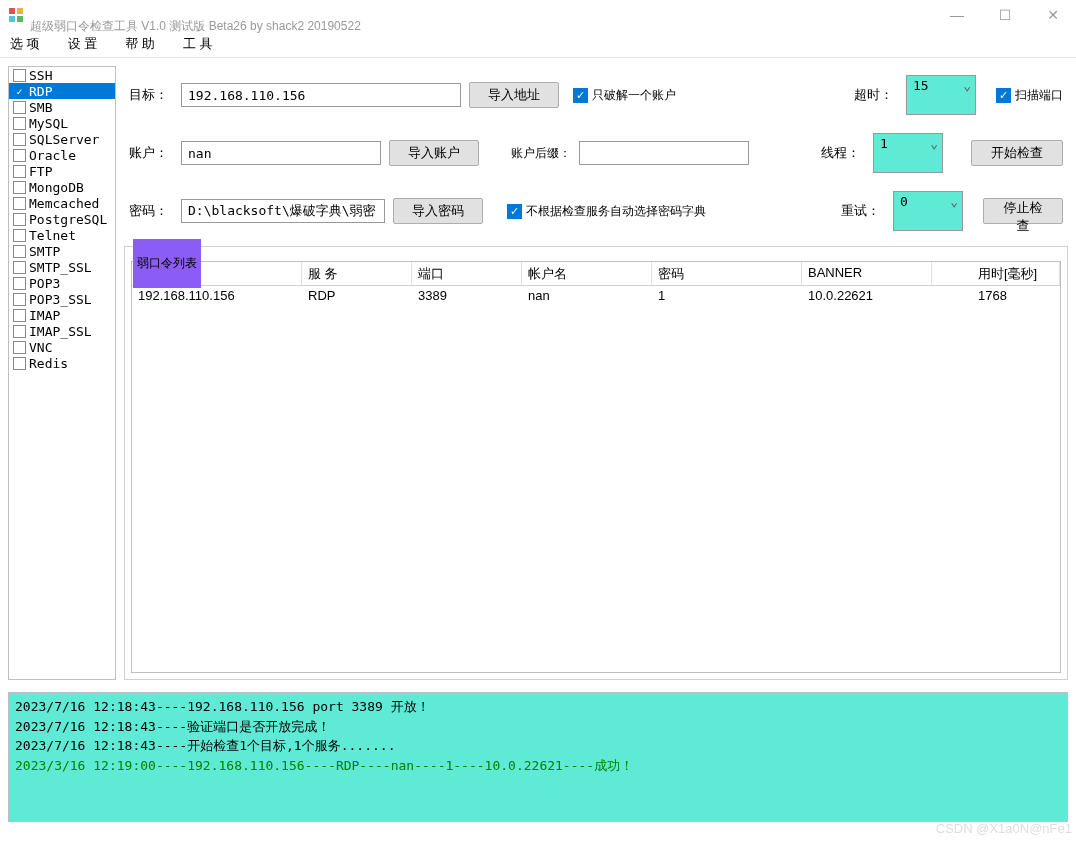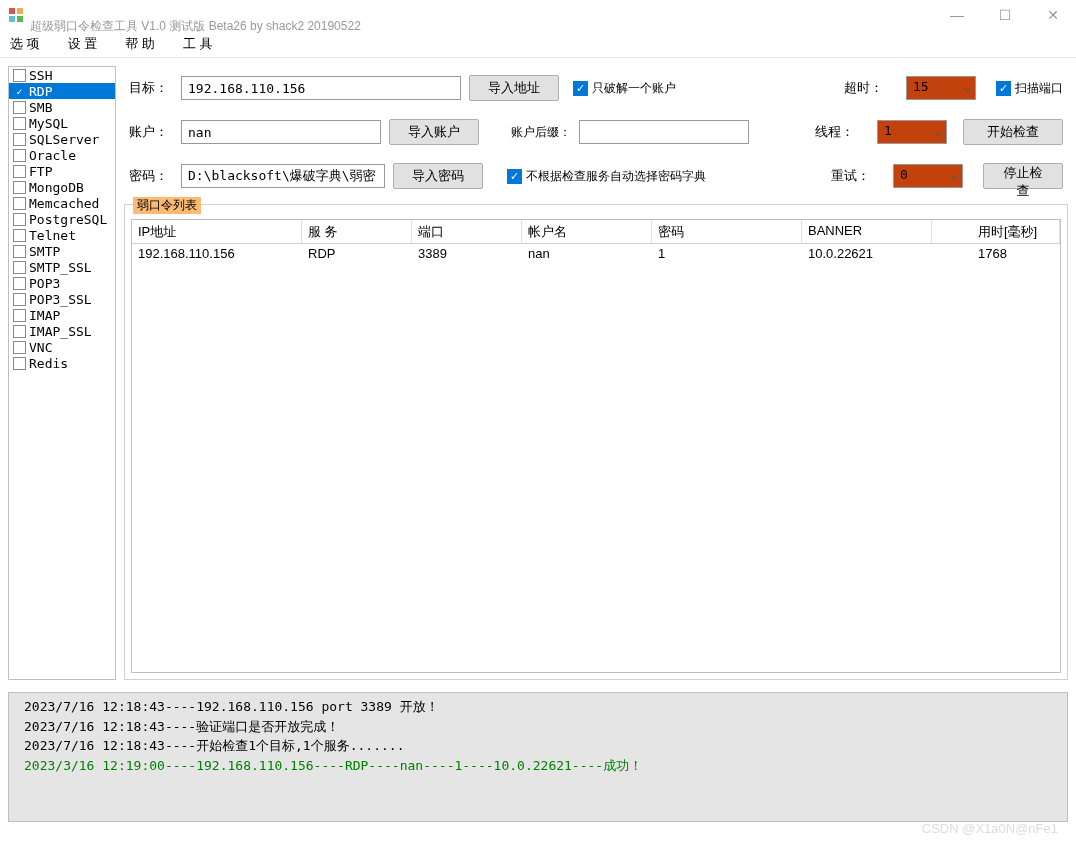--- a/index.html
+++ b/index.html
@@ -100,49 +100,48 @@
 .chkbox {
   width: 15px; height: 15px;
   border: 1px solid #888;
   display: inline-flex; align-items: center; justify-content: center;
   background: #fff;
   margin-right: 4px;
 }
 .chkbox.checked { background: #0078d7; border-color: #0078d7; color: #fff; font-size: 11px; }
 .combo {
   border: 1px solid #999;
-  height: 24px;
+  height: 40px;
   width: 70px;
   padding: 2px 18px 2px 6px;
   font-family: "SimSun", monospace;
   font-size: 13px;
-  background: #c2410c;
+  background: #5eead4;
   position: relative;
-  margin-left: 10px;
 }
 .combo::after {
   content: "⌄";
   position: absolute;
   right: 4px; top: 2px;
   color: #555;
 }
 .results-group {
   flex: 1;
   border: 1px solid #d0d0d0;
   margin-top: 0;
   position: relative;
   padding: 14px 6px 6px 6px;
   display: flex;
   flex-direction: column;
 }
 .results-group .legend {
   position: absolute;
   top: -8px; left: 8px;
-  background: #fdba74;
-  padding: 0 4px;
+  background: #8b5cf6;
+  padding: 16px 4px;
   font-size: 12px;
 }
 .table {
   flex: 1;
   border: 1px solid #bfbfbf;
   background: #fff;
   overflow: hidden;
   font-family: Liberation Sans, sans-serif;
   font-size: 13px;
 }
@@ -165,32 +164,32 @@
 .col-svc { width: 110px; }
 .col-port { width: 110px; }
 .col-user { width: 130px; }
 .col-pwd { width: 150px; }
 .col-banner { width: 130px; }
 .col-time { flex: 1; margin-left: 40px; }
 .log-area {
   margin: 4px 8px 8px 8px;
   border: 1px solid #bfbfbf;
   height: 130px;
-  background: #e5e5e5;
+  background: #5eead4;
   font-family: "SimSun", monospace;
   font-size: 13px;
-  padding: 4px 15px;
+  padding: 4px 6px;
   overflow-y: auto;
   position: relative;
 }
 .log-line { white-space: pre; line-height: 1.5; }
 .log-green { color: #008000; }
 .watermark {
   position: absolute;
-  right: 18px;
+  right: 4px;
   bottom: 6px;
   color: #ddd;
   font-size: 13px;
   font-family: sans-serif;
 }
 </style>
 </head>
 <body>
 
 <div class="titlebar">
@@ -320,21 +319,21 @@
       <div class="form-row">
         <span class="lbl">账户：</span>
         <input class="txt" style="width: 200px;" value="nan">
         <button class="btn">导入账户</button>
         <span style="width:16px"></span>
         <span>账户后缀：</span>
         <input class="txt" style="width: 170px;" value="">
         <span style="flex:1"></span>
         <span class="lbl">线程：</span>
         <div class="combo"><span>1</span></div>
-        <button class="btn" style="margin-left:8px;width:100px">开始检查</button>
+        <button class="btn" style="margin-left:20px;width:92px">开始检查</button>
       </div>
 
       <div class="form-row">
         <span class="lbl">密码：</span>
         <input class="txt" style="width: 204px;" value="D:\blacksoft\爆破字典\弱密">
         <button class="btn">导入密码</button>
         <span style="display:flex;align-items:center;margin-left:16px">
           <span class="chkbox checked">✓</span>
           <span>不根据检查服务自动选择密码字典</span>
         </span>

